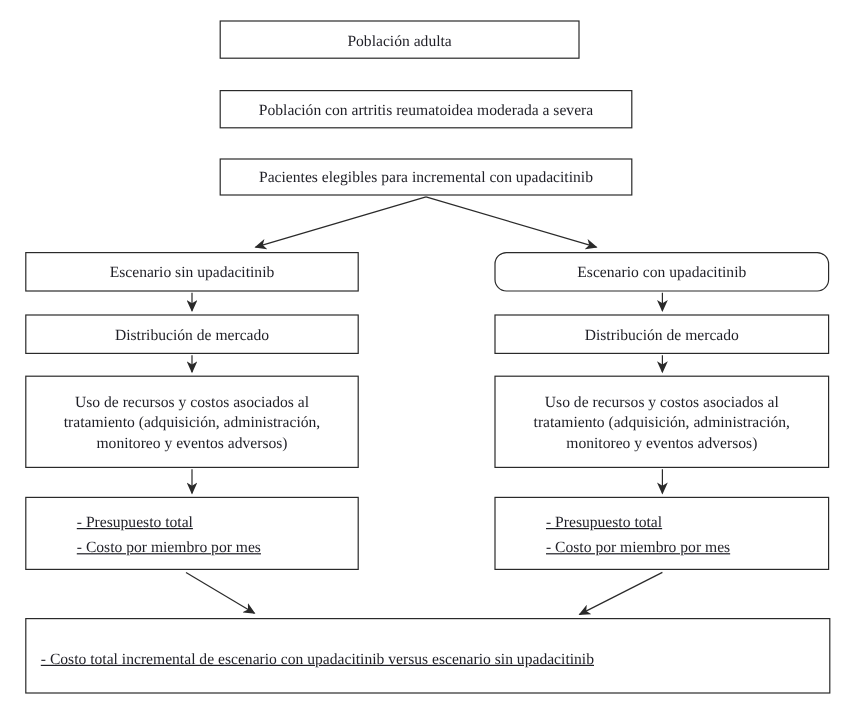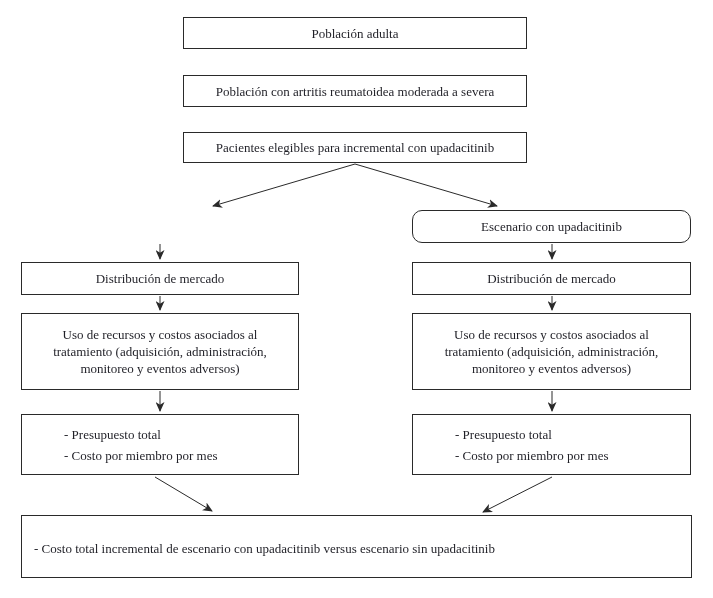--- a/index.html
+++ b/index.html
@@ -29,23 +29,24 @@
     line-height: 17px;
   }
   .box.left-align {
     justify-content: flex-start;
     text-align: left;
   }
   .bullets {
     display: flex;
     flex-direction: column;
     gap: 4px;
+    text-decoration: underline;
   }
   
-  .b-top1 { left: 183px; top: 17px;  width: 344px; height: 32px; }
+  .b-top1 { left: 183px; top: 17px;  width: 300px; height: 32px; }
   .b-top2 { left: 183px; top: 75px;  width: 344px; height: 32px; }
   .b-top3 { left: 183px; top: 132px; width: 344px; height: 31px; }
   
   .b-l1 { left: 21px;  top: 210px; width: 278px; height: 33px; }
   .b-l2 { left: 21px;  top: 262px; width: 278px; height: 33px; }
   .b-l3 { left: 21px;  top: 313px; width: 278px; height: 77px; padding: 0 14px; }
   .b-l4 { left: 21px;  top: 414px; width: 278px; height: 61px; padding-left: 42px; }
   
   .b-r1 { left: 412px; top: 210px; width: 279px; height: 33px; border-radius: 10px; }
   .b-r2 { left: 412px; top: 262px; width: 279px; height: 33px; }
@@ -90,20 +91,23 @@
   <div class="box b-top1">
     <span>Población adulta</span>
   </div>
   <div class="box b-top2">
     <span>Población con artritis reumatoidea moderada a severa</span>
   </div>
   <div class="box b-top3">
     <span>Pacientes elegibles para incremental con upadacitinib</span>
   </div>
 
+  <div class="box b-l1">
+    <span>Escenario sin upadacitinib</span>
+  </div>
   <div class="box b-l2">
     <span>Distribución de mercado</span>
   </div>
   <div class="box b-l3">
     <span>Uso de recursos y costos asociados al tratamiento (adquisición, administración, monitoreo y eventos adversos)</span>
   </div>
   <div class="box b-l4 left-align">
     <div class="bullets">
       <div>- Presupuesto total</div>
       <div>- Costo por miembro por mes</div>

